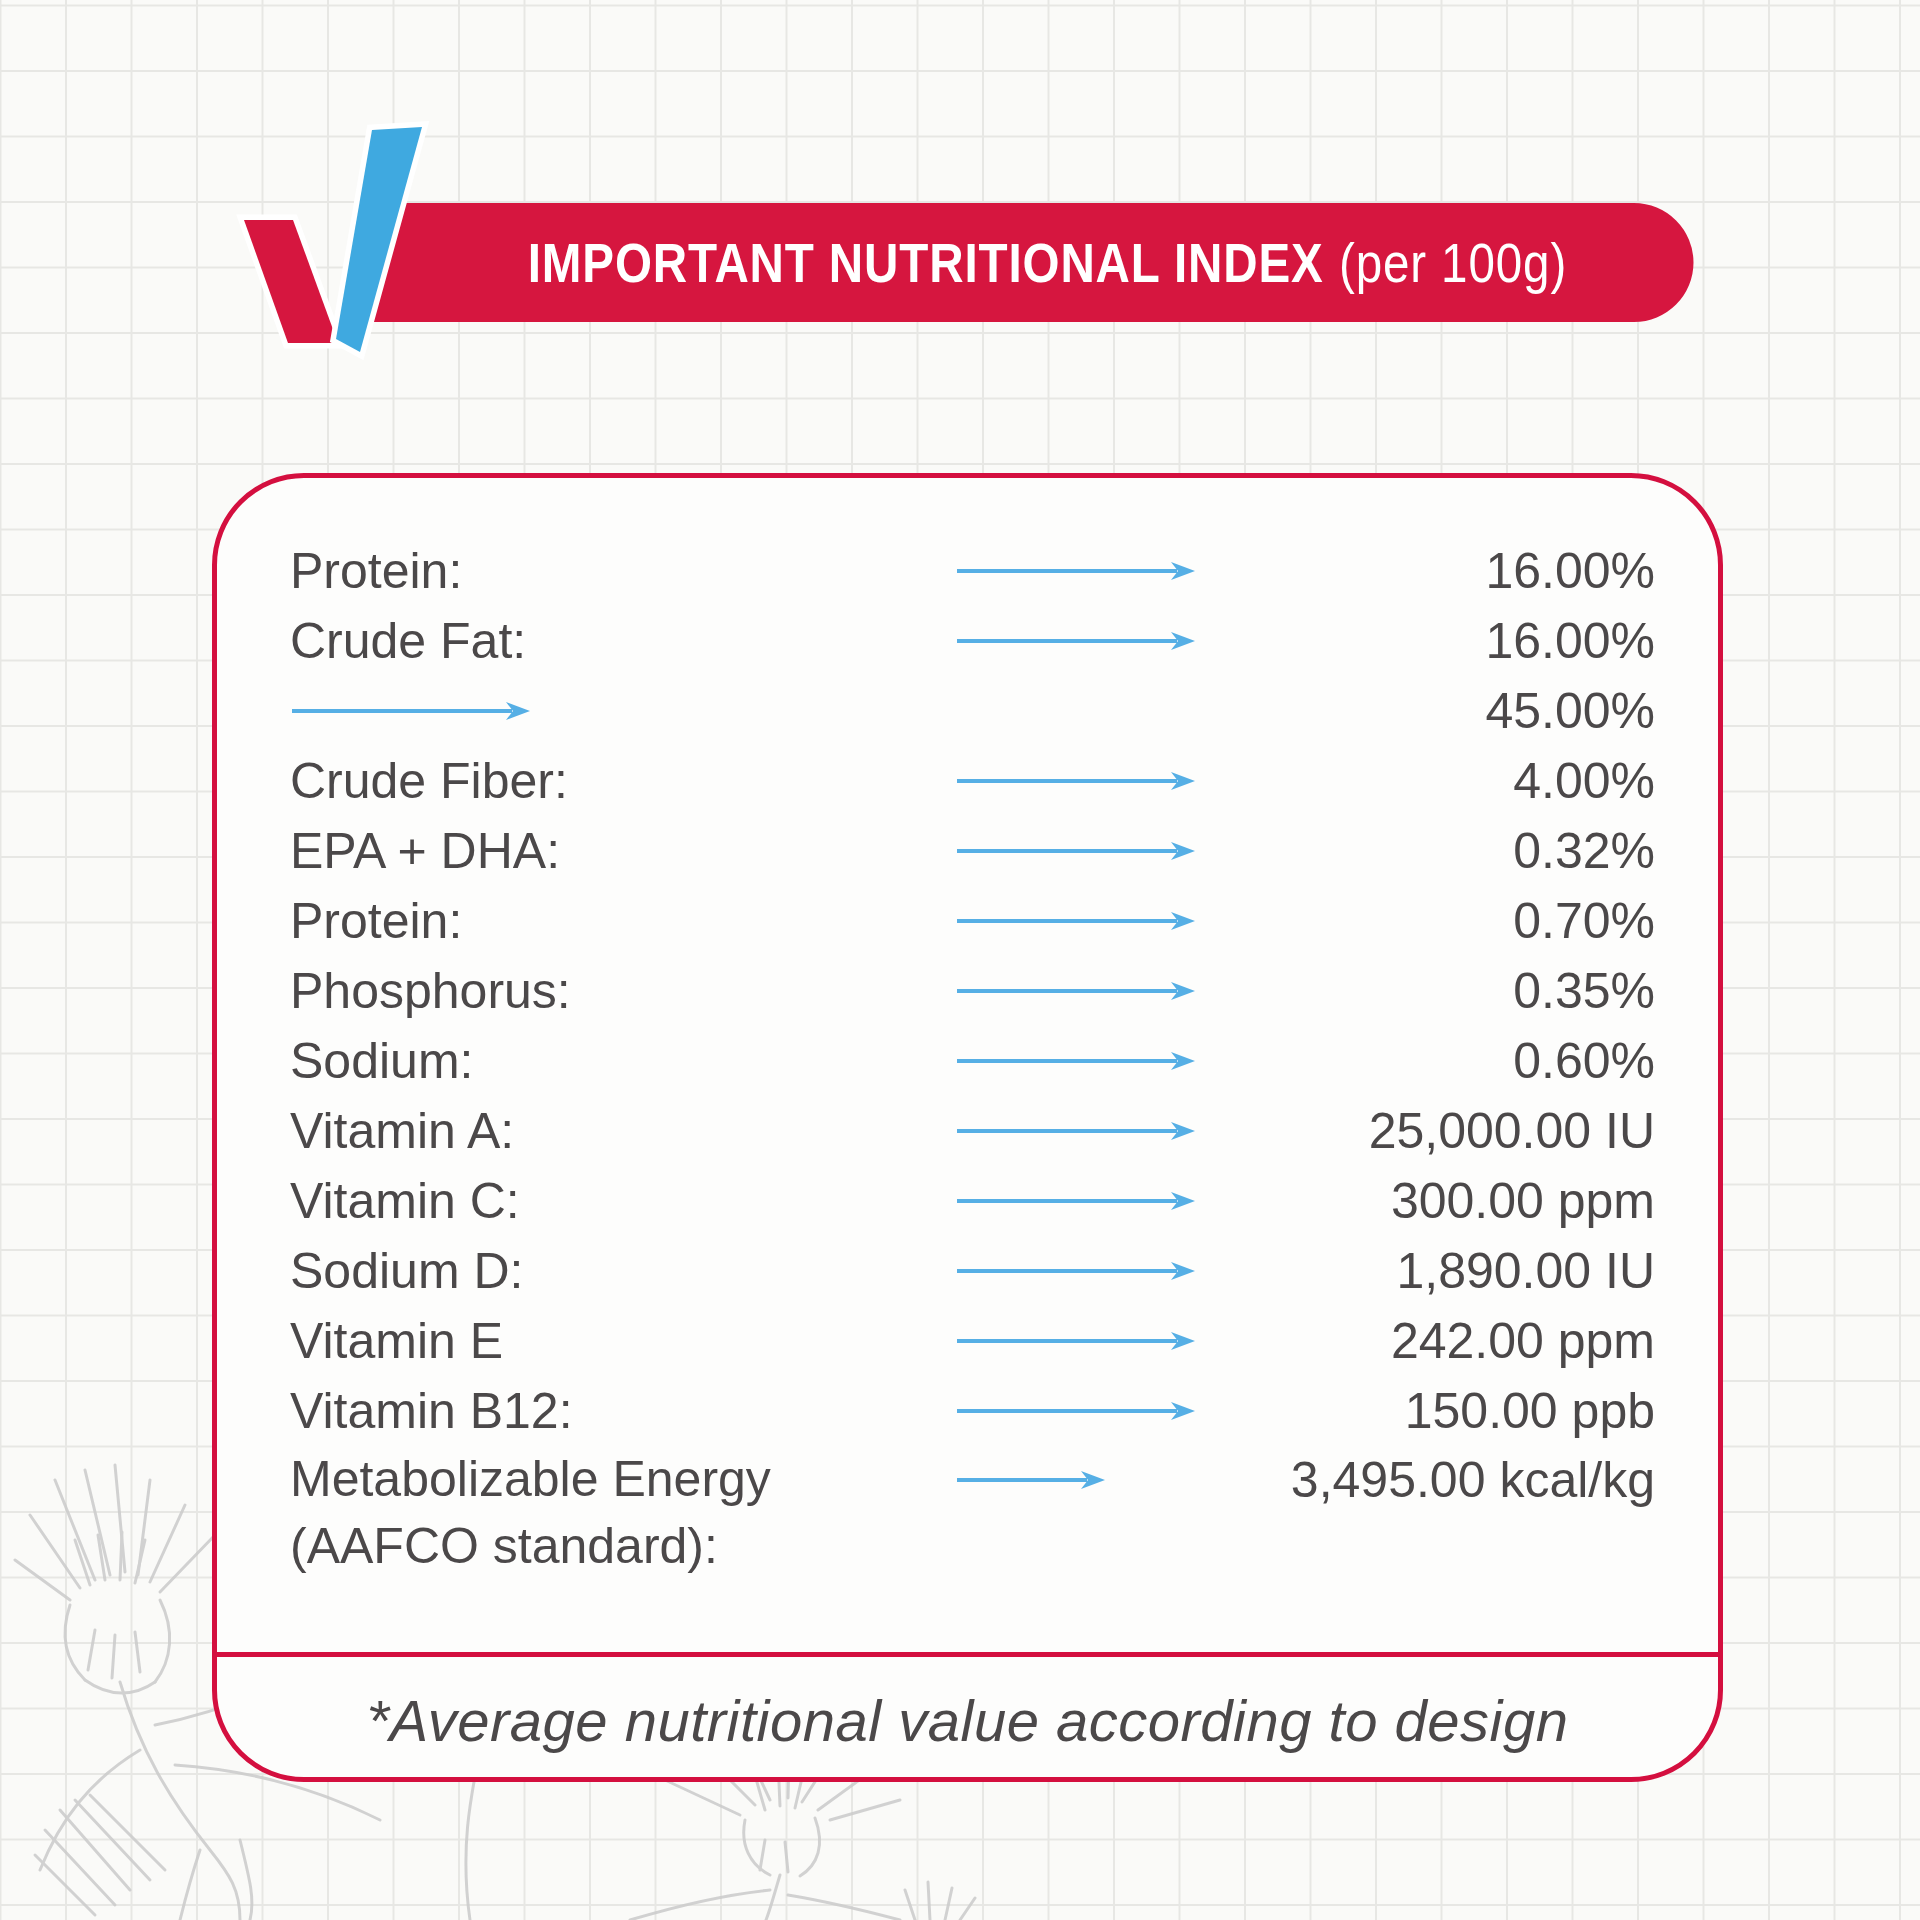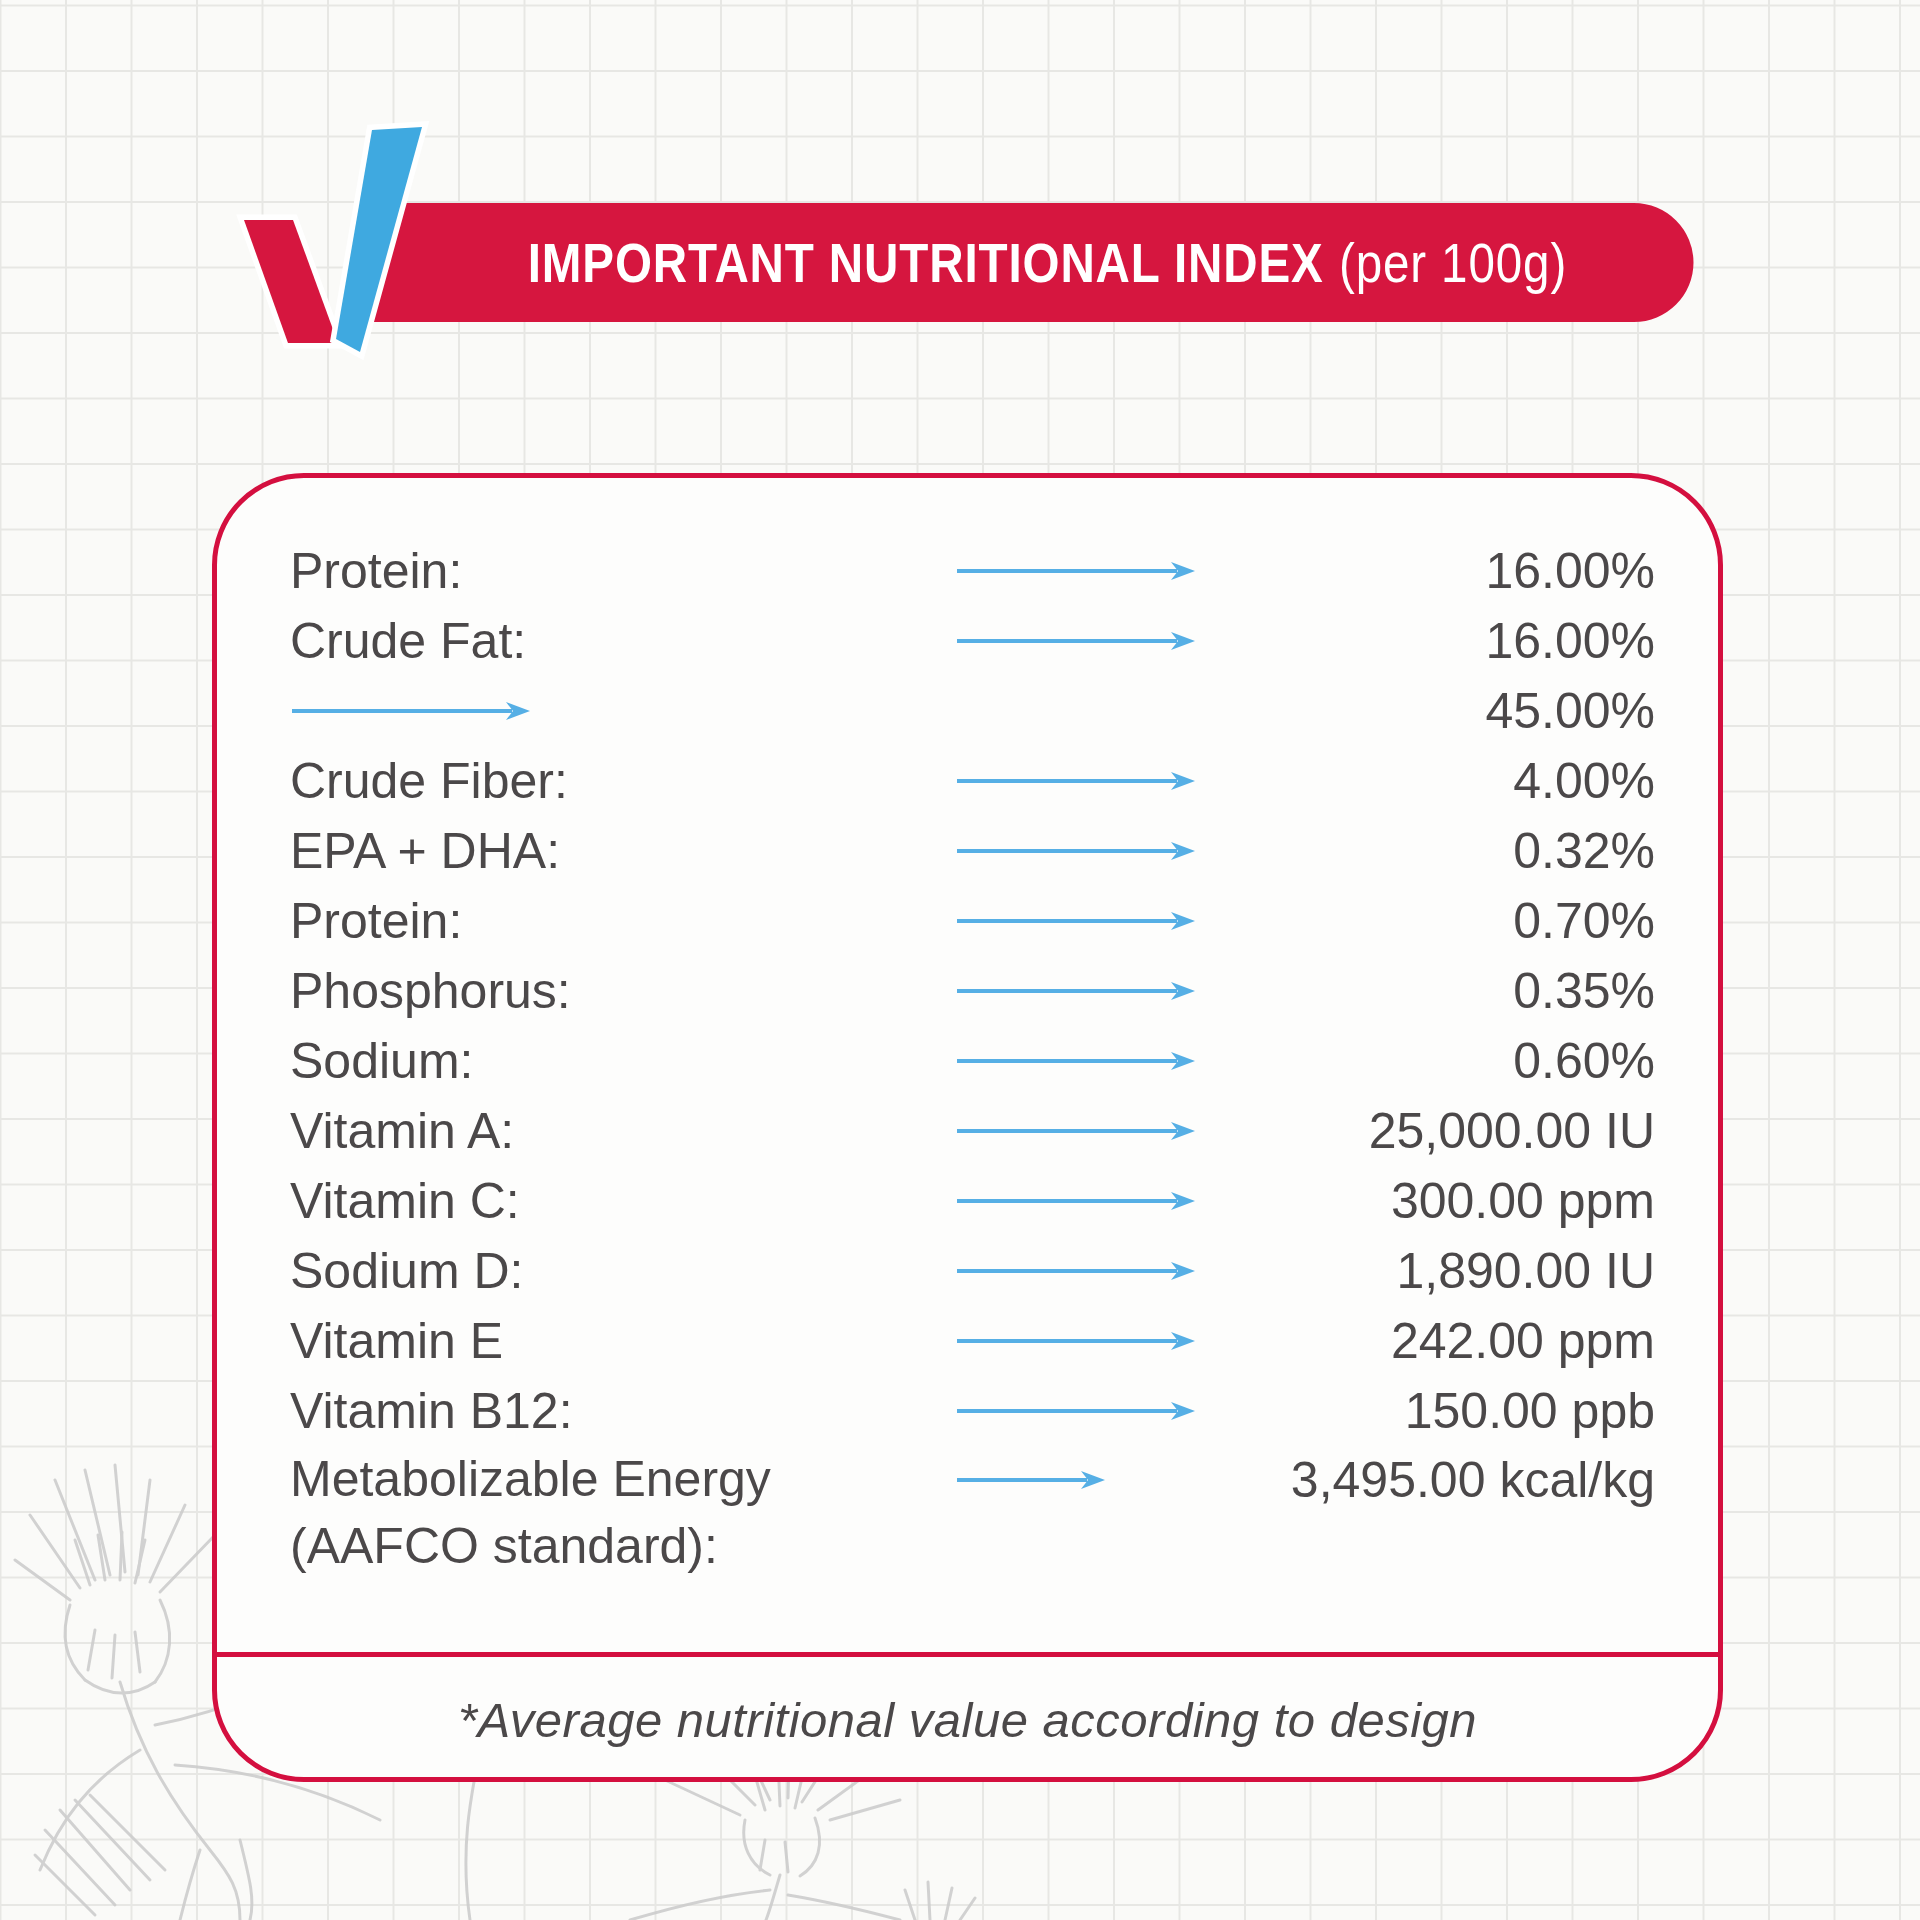--- a/index.html
+++ b/index.html
@@ -40,21 +40,21 @@
   .row.multiline .label{line-height:67px;}
   .row.multiline .arrow-wrap,.row.multiline .value{height:67px;display:flex;align-items:center;}
   .row.multiline .arrow-wrap{flex:0 0 150px;}
   .row.multiline .value{flex:1;justify-content:flex-end;}
   .arrow-icon{display:block;}
 
   .divider{position:absolute;left:0;right:0;top:1174px;height:5px;background:var(--border_red,#D40F3F);}
   .footnote{
     position:absolute;left:0;right:0;top:1202px;height:80px;
     display:flex;align-items:center;justify-content:center;
-    font-style:italic;font-size:49px;color:var(--text_gray,#4B4849);letter-spacing:.5px;
+    font-style:italic;font-size:58px;color:var(--text_gray,#4B4849);letter-spacing:.5px;
   }
 </style>
 </head>
 <body>
 
 <svg class="sketch" width="1150" height="500" viewBox="0 0 1150 500" opacity="0.85">
 
   <path d="M95,160 L55,60"></path>
     <path d="M110,155 L85,50"></path>
     <path d="M125,152 L115,45"></path>

